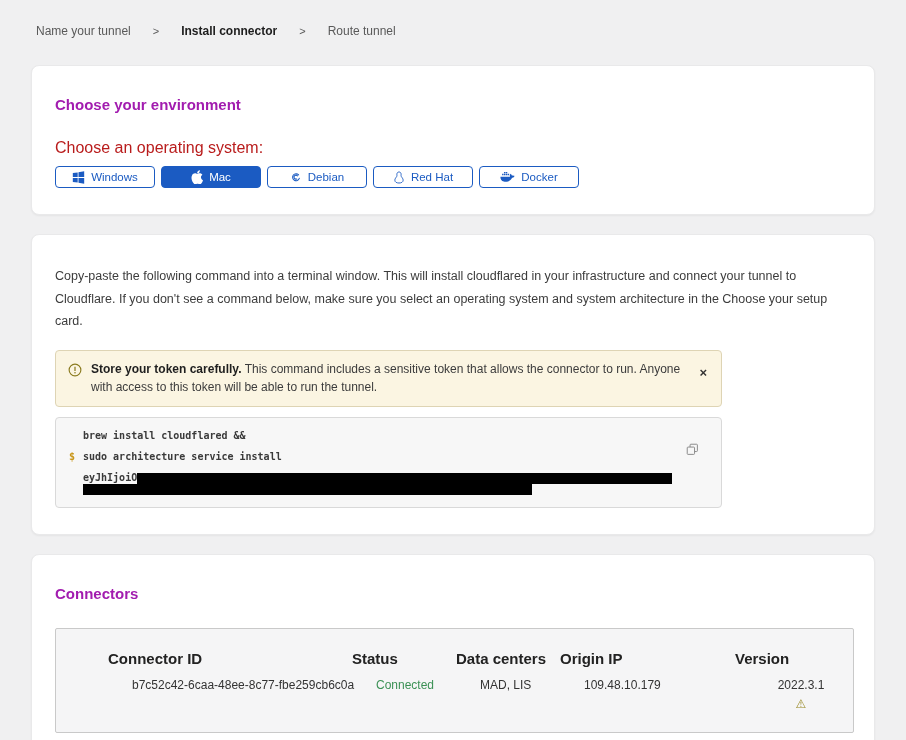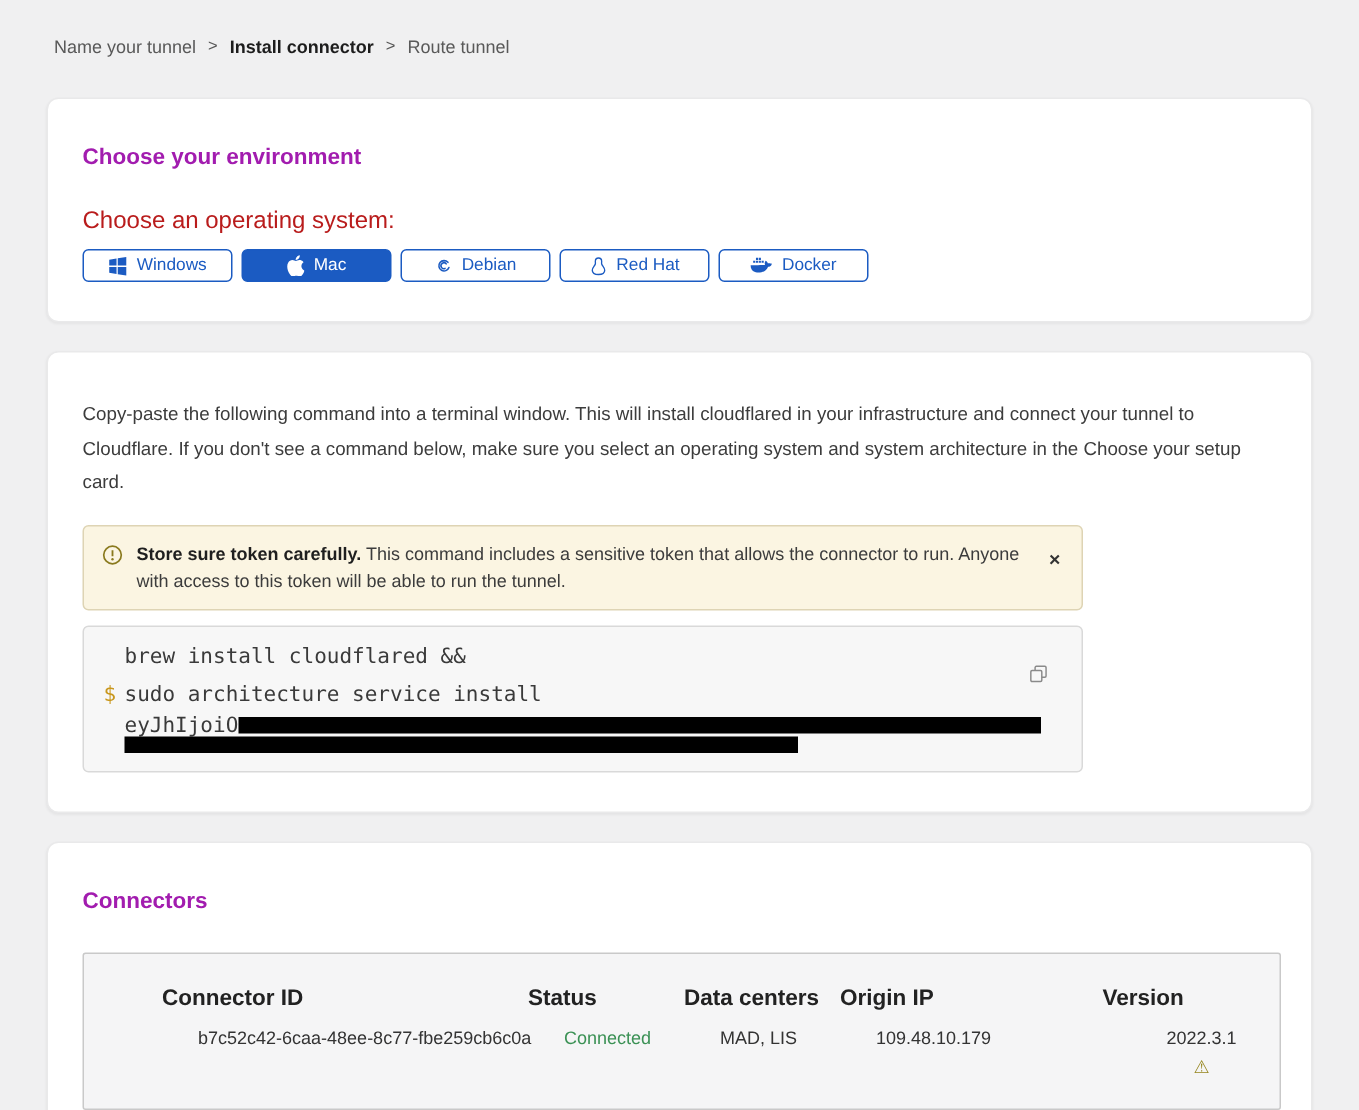--- a/index.html
+++ b/index.html
@@ -12,21 +12,21 @@
   }
   .wrap { padding:0 31px; }
 
   
   .breadcrumb {
     padding:24px 5px 27px 5px;
     font-size:12px;
     color:#595959;
     display:flex;
     align-items:center;
-    gap:8px;
+    gap:22px;
   }
   .crumb { cursor:default; }
   .crumb.active { font-weight:bold; color:#1d1d1d; }
   .crumb-sep { color:#595959; font-size:11px; }
 
   
   .card {
     background:#ffffff;
     border:1px solid #e9e9ea;
     border-radius:8px;
@@ -92,23 +92,24 @@
   }
 
   .terminal {
     position:relative;
     width:667px;
     background:#f7f7f7;
     border:1px solid #d9d9d9;
     border-radius:4px;
     padding:13px 40px 12px 13px;
     font-family:"DejaVu Sans Mono", monospace;
-    font-size:14px;
+    font-size:10px;
     line-height:1.0;
     color:#3a3a3a;
+    font-weight:bold;
   }
   .term-line1 { margin-left:14px; margin-bottom:11px; white-space:nowrap; }
   .term-row { display:flex; }
   .prompt { width:14px; color:#c9971c; flex:0 0 auto; }
   .cmd { flex:1 1 auto; }
   .cmd-line { white-space:nowrap; height:11px; margin-bottom:0; }
   .token-line { white-space:nowrap; margin-top:10px; display:flex; align-items:center; }
   .redact { display:inline-block; height:11px; background:#000; vertical-align:middle; }
   .redact.bar1 { width:535px; }
   .redact.bar2 { width:449px; margin-top:0px; }
@@ -207,21 +208,21 @@
 
     <div class="banner">
       <span class="banner-icon">
         <svg width="14" height="14" viewBox="0 0 16 16">
             <circle cx="8" cy="8" r="6.7" fill="none" stroke="#8a7a1e" stroke-width="1.3"></circle>
             <line x1="8" y1="4.4" x2="8" y2="9" stroke="#8a7a1e" stroke-width="1.4"></line>
             <circle cx="8" cy="11.2" r="0.9" fill="#8a7a1e"></circle>
           </svg>
       </span>
       <span class="banner-text">
-        <b>Store sure token carefully.</b>
+        <b>Store your token carefully.</b>
         <span>This command includes a sensitive token that allows the connector to run. Anyone with access to this token will be able to run the tunnel.</span>
       </span>
       <button class="banner-close">×</button>
     </div>
 
     <div class="terminal">
       <div class="term-line1">brew install cloudflared &amp;&amp;</div>
       <div class="term-row">
         <span class="prompt">$</span>
         <div class="cmd">

